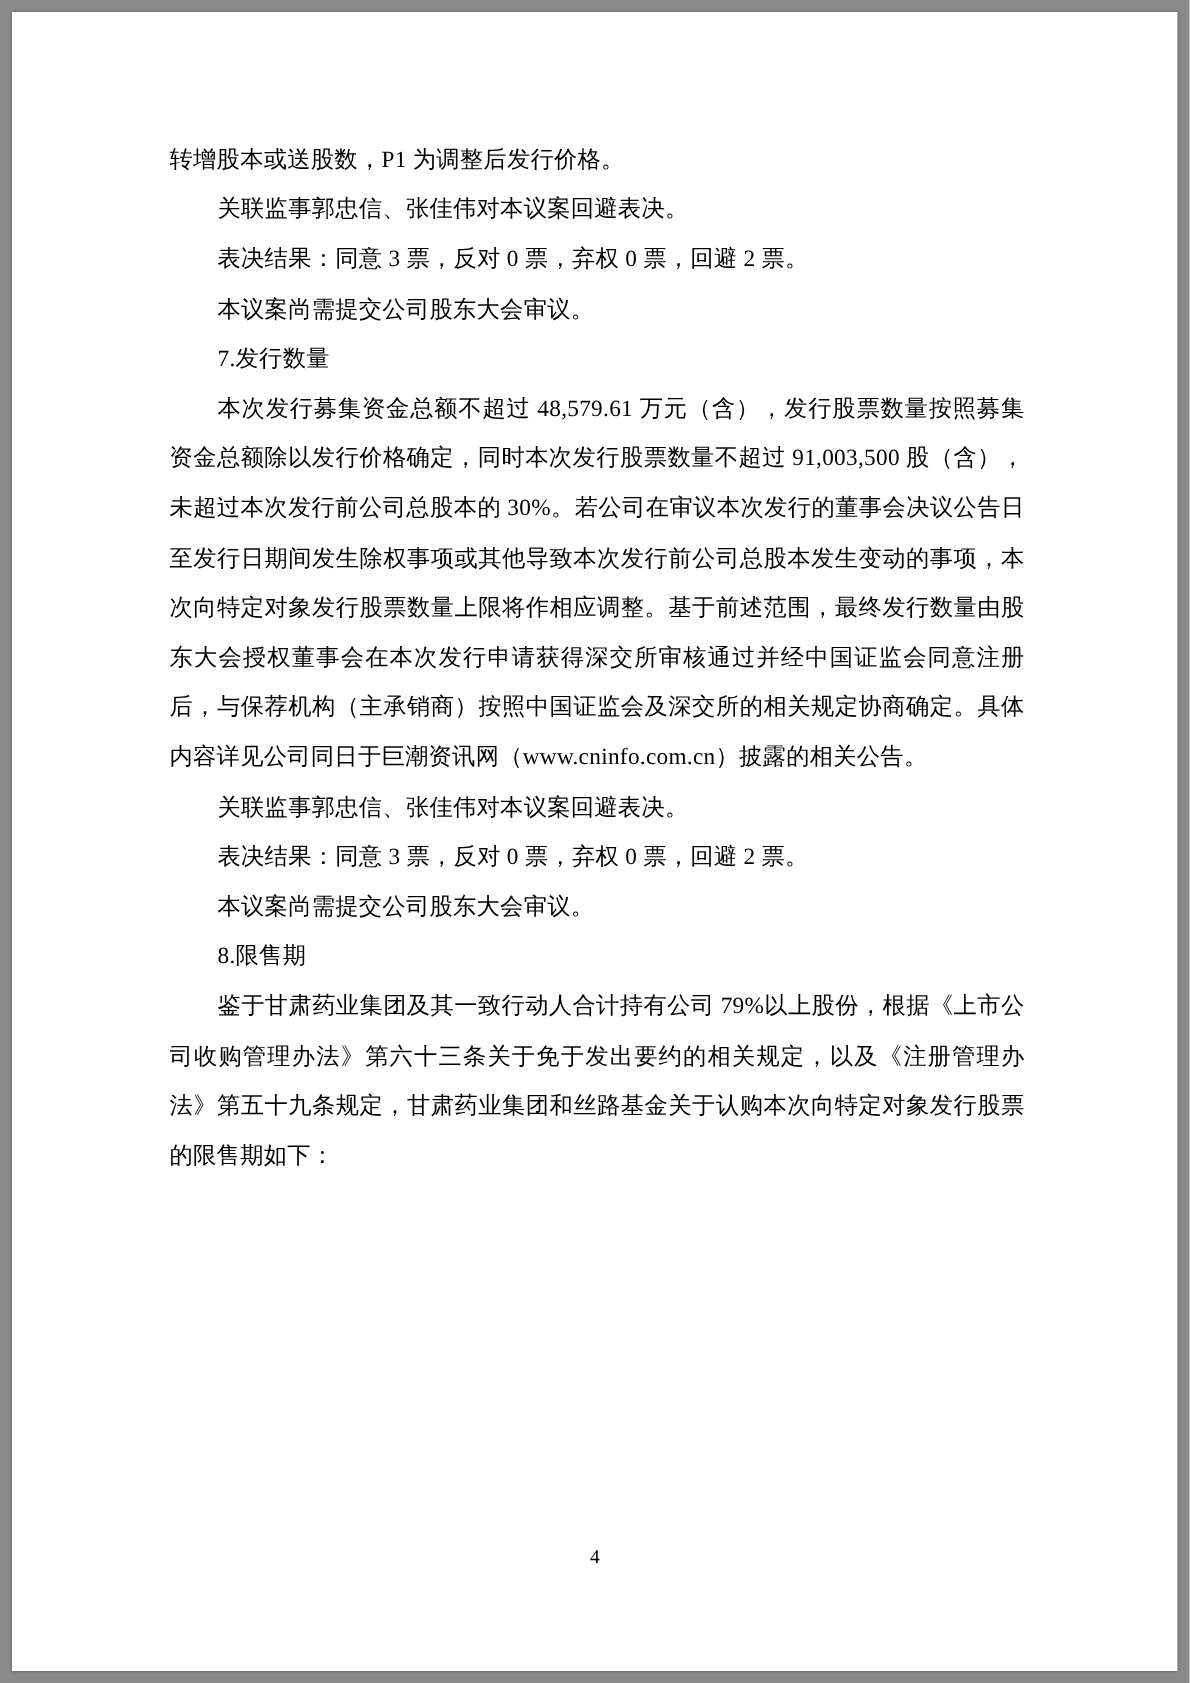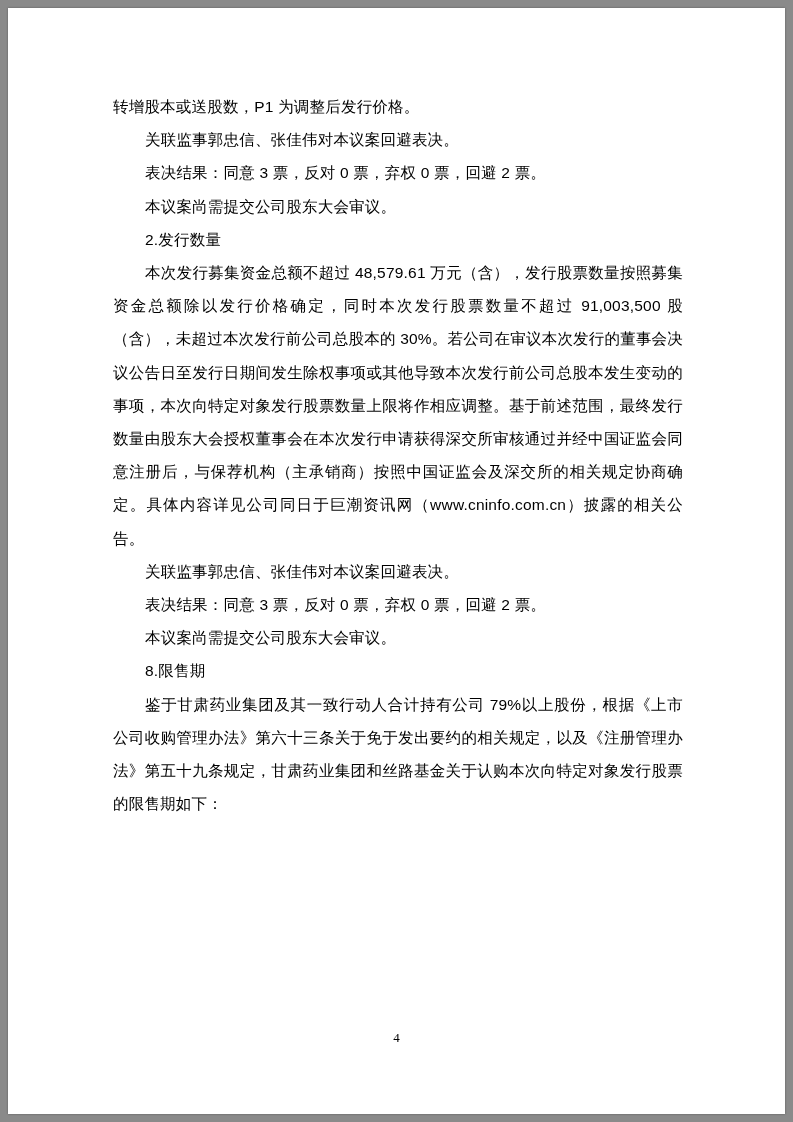--- a/index.html
+++ b/index.html
@@ -29,21 +29,21 @@
     width: 570px;
   }
   p.para {
     margin: 0;
     font-size: 15.5px;
     line-height: 33.2px;
     color: #000000;
     text-align: justify;
     text-justify: inter-ideograph;
     letter-spacing: 0.2px;
-    font-family: Liberation Sans, sans-serif;
+    font-family: Liberation Serif, serif;
   }
   p.indent {
     text-indent: 32px;
   }
   .page-number {
     position: absolute;
     top: 1022px;
     left: 0;
     width: 777px;
     text-align: center;
@@ -54,21 +54,21 @@
 </style>
 </head>
 <body>
 
 <div class="page">
   <div class="content">
     <p class="para">转增股本或送股数，P1 为调整后发行价格。</p>
     <p class="para indent">关联监事郭忠信、张佳伟对本议案回避表决。</p>
     <p class="para indent">表决结果：同意 3 票，反对 0 票，弃权 0 票，回避 2 票。</p>
     <p class="para indent">本议案尚需提交公司股东大会审议。</p>
-    <p class="para indent">2.发行数量</p>
+    <p class="para indent">7.发行数量</p>
     <p class="para indent">本次发行募集资金总额不超过 48,579.61 万元（含），发行股票数量按照募集资金总额除以发行价格确定，同时本次发行股票数量不超过 91,003,500 股（含），未超过本次发行前公司总股本的 30%。若公司在审议本次发行的董事会决议公告日至发行日期间发生除权事项或其他导致本次发行前公司总股本发生变动的事项，本次向特定对象发行股票数量上限将作相应调整。基于前述范围，最终发行数量由股东大会授权董事会在本次发行申请获得深交所审核通过并经中国证监会同意注册后，与保荐机构（主承销商）按照中国证监会及深交所的相关规定协商确定。具体内容详见公司同日于巨潮资讯网（www.cninfo.com.cn）披露的相关公告。</p>
     <p class="para indent">关联监事郭忠信、张佳伟对本议案回避表决。</p>
     <p class="para indent">表决结果：同意 3 票，反对 0 票，弃权 0 票，回避 2 票。</p>
     <p class="para indent">本议案尚需提交公司股东大会审议。</p>
     <p class="para indent">8.限售期</p>
     <p class="para indent">鉴于甘肃药业集团及其一致行动人合计持有公司 79%以上股份，根据《上市公司收购管理办法》第六十三条关于免于发出要约的相关规定，以及《注册管理办法》第五十九条规定，甘肃药业集团和丝路基金关于认购本次向特定对象发行股票的限售期如下：</p>
   </div>
   <div class="page-number">4</div>
 </div>
 

